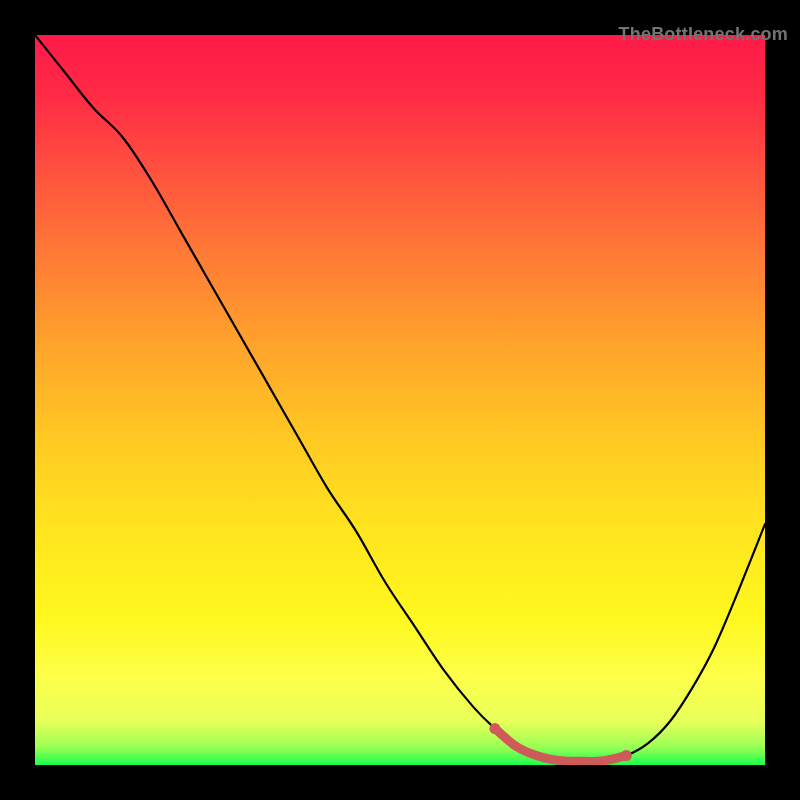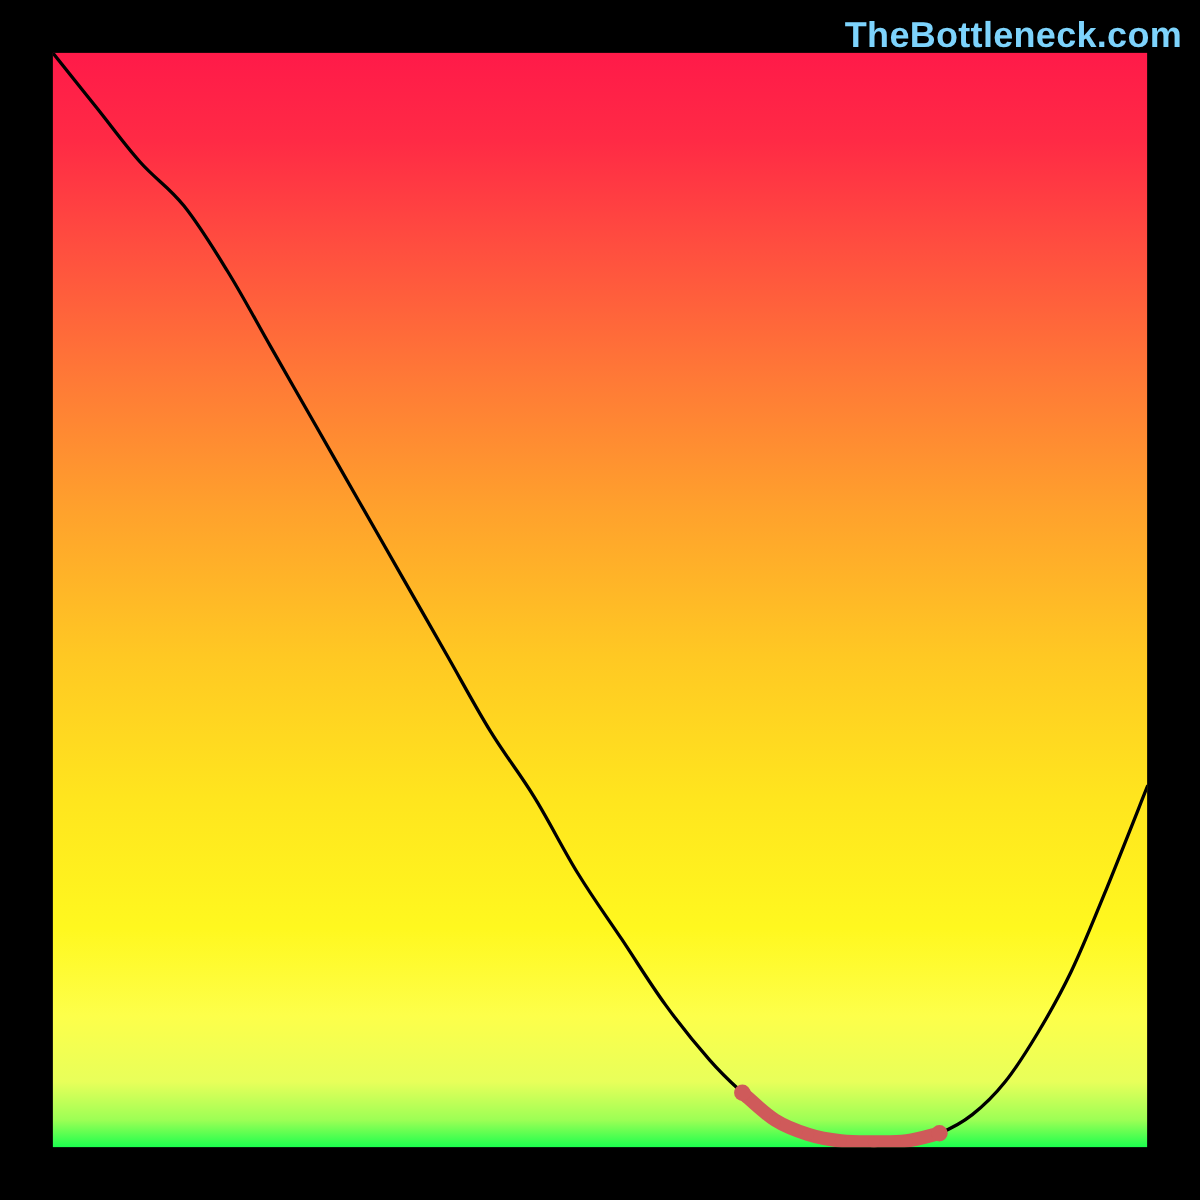--- a/index.html
+++ b/index.html
@@ -33,26 +33,26 @@
     width: 100%;
     height: 100%;
   }
   .curve {
     position: absolute;
     left: 0;
     top: 0;
   }
   .watermark {
     position: absolute;
-    top: 10px;
+    top: 24px;
     right: 12px;
     font-family: Arial, Helvetica, sans-serif;
-    font-size: 24px;
+    font-size: 18px;
     font-weight: bold;
-    color: #7dd3fc;
+    color: #737373;
     letter-spacing: 0.2px;
   }
 </style>
 </head>
 <body>
 
 <div class="frame">
 
   <div class="plot-area">
     <svg class="gradient" width="730" height="730" viewBox="0 0 730 730" preserveAspectRatio="none">

